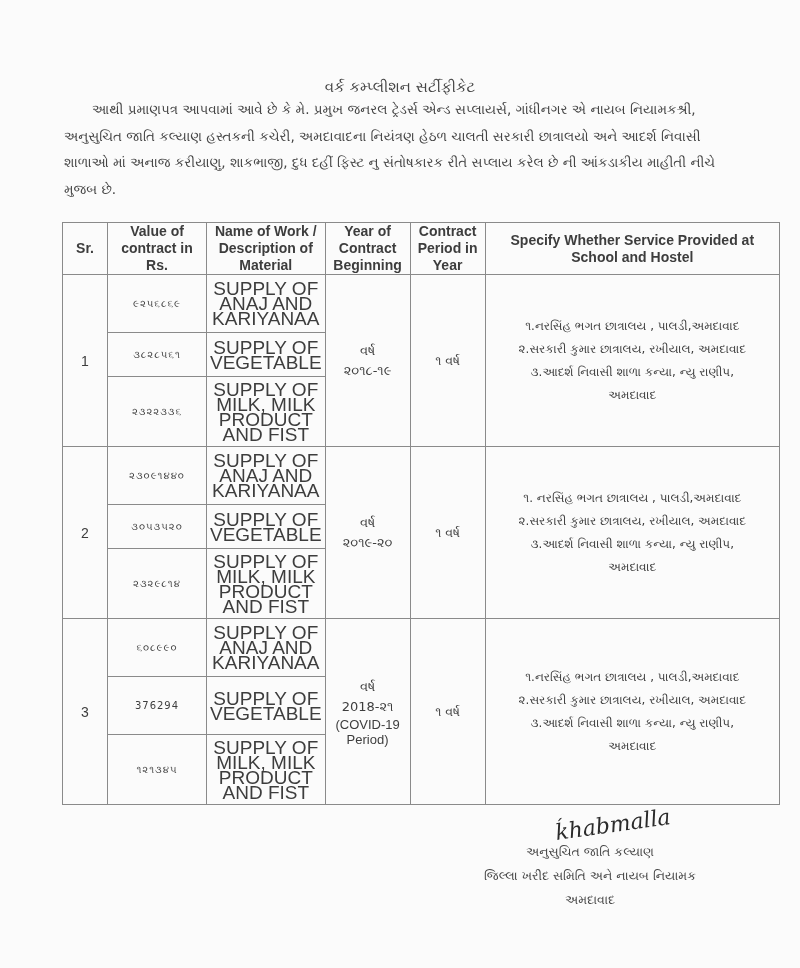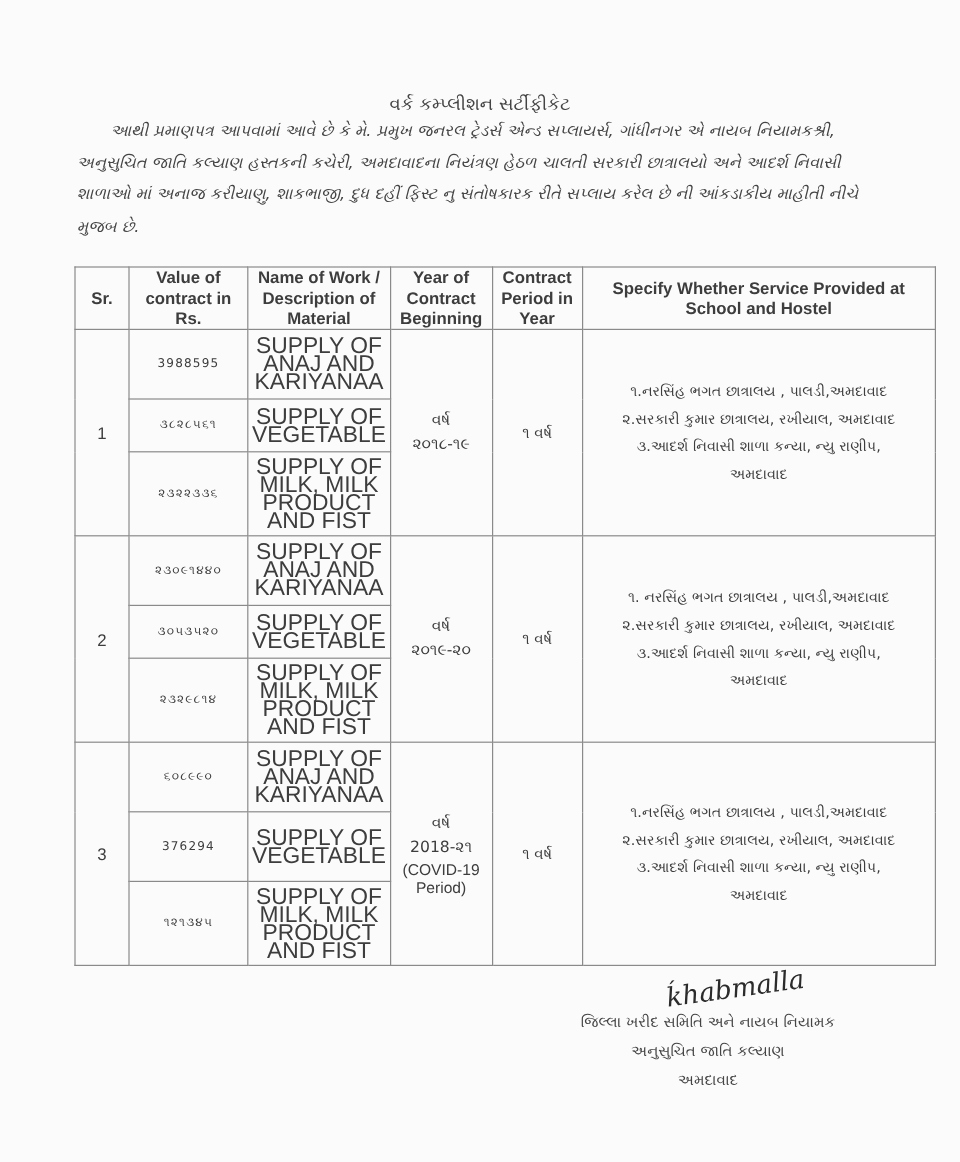--- a/index.html
+++ b/index.html
@@ -6,21 +6,21 @@
   body {
     width: 800px; height: 968px; background: #fbfbfb; position: relative;
     font-family: "DejaVu Sans", sans-serif; color: #3a3a3a; overflow: hidden;
   }
   .title {
     position: absolute; top: 58px; left: 0; width: 800px; text-align: center;
     font-size: 15px; color: #444; margin-top: 20px;
   }
   .para {
     position: absolute; top: 96px; left: 64px; width: 680px;
-    font-size: 13.5px; line-height: 26.5px; color: #444; text-indent: 28px; font-style: italic;
+    font-size: 13.5px; line-height: 26.5px; color: #444; text-indent: 28px;
   }
   table.main {
     position: absolute; top: 222px; left: 62px; width: 718px;
     border-collapse: collapse; font-family: "Liberation Sans", sans-serif;
   }
   table.main td, table.main th {
     border: 1px solid #8a8a8a; text-align: center; vertical-align: middle;
     color: #3d3d3d; padding: 0 3px;
   }
   table.main th { font-weight: bold; font-size: 14px; line-height: 17px; height: 50px; }
@@ -53,21 +53,21 @@
       <th>Value of contract in Rs.</th>
       <th>Name of Work / Description of Material</th>
       <th>Year of Contract Beginning</th>
       <th>Contract Period in Year</th>
       <th>Specify Whether Service Provided at School and Hostel</th>
     </tr>
   </thead>
   <tbody id="tbody">
       <tr style="height: 58px;">
         <td class="sr" rowspan="3">1</td>
-        <td class="val">3988595</td>
+        <td class="val">૯૨૫૬૮૬૯</td>
         <td class="work">SUPPLY OF ANAJ AND KARIYANAA</td>
         <td class="year" rowspan="3">
           <span style="display: block;">વર્ષ</span>
           <span style="display: block;">૨૦૧૮-૧૯</span>
         </td>
         <td class="period" rowspan="3">૧ વર્ષ</td>
         <td class="svc" rowspan="3">
           <div>૧.નરસિંહ ભગત છાત્રાલય , પાલડી,અમદાવાદ</div>
           <div>૨.સરકારી કુમાર છાત્રાલય, રખીયાલ, અમદાવાદ</div>
           <div>૩.આદર્શ નિવાસી શાળા કન્યા, ન્યુ રાણીપ,</div>
@@ -129,16 +129,16 @@
       </tr>
       <tr style="height: 70px;">
         <td class="val">૧૨૧૩૪૫</td>
         <td class="work">SUPPLY OF MILK, MILK PRODUCT AND FIST</td>
       </tr>
     </tbody>
 </table>
 
 <div class="signature">ḱhabmalla</div>
 <div class="sig-block">
+  <div>અનુસુચિત જાતિ કલ્યાણ</div>
   <div>જિલ્લા ખરીદ સમિતિ અને નાયબ નિયામક</div>
-  <div>અનુસુચિત જાતિ કલ્યાણ</div>
   <div>અમદાવાદ</div>
 </div>
 
 </body></html>

